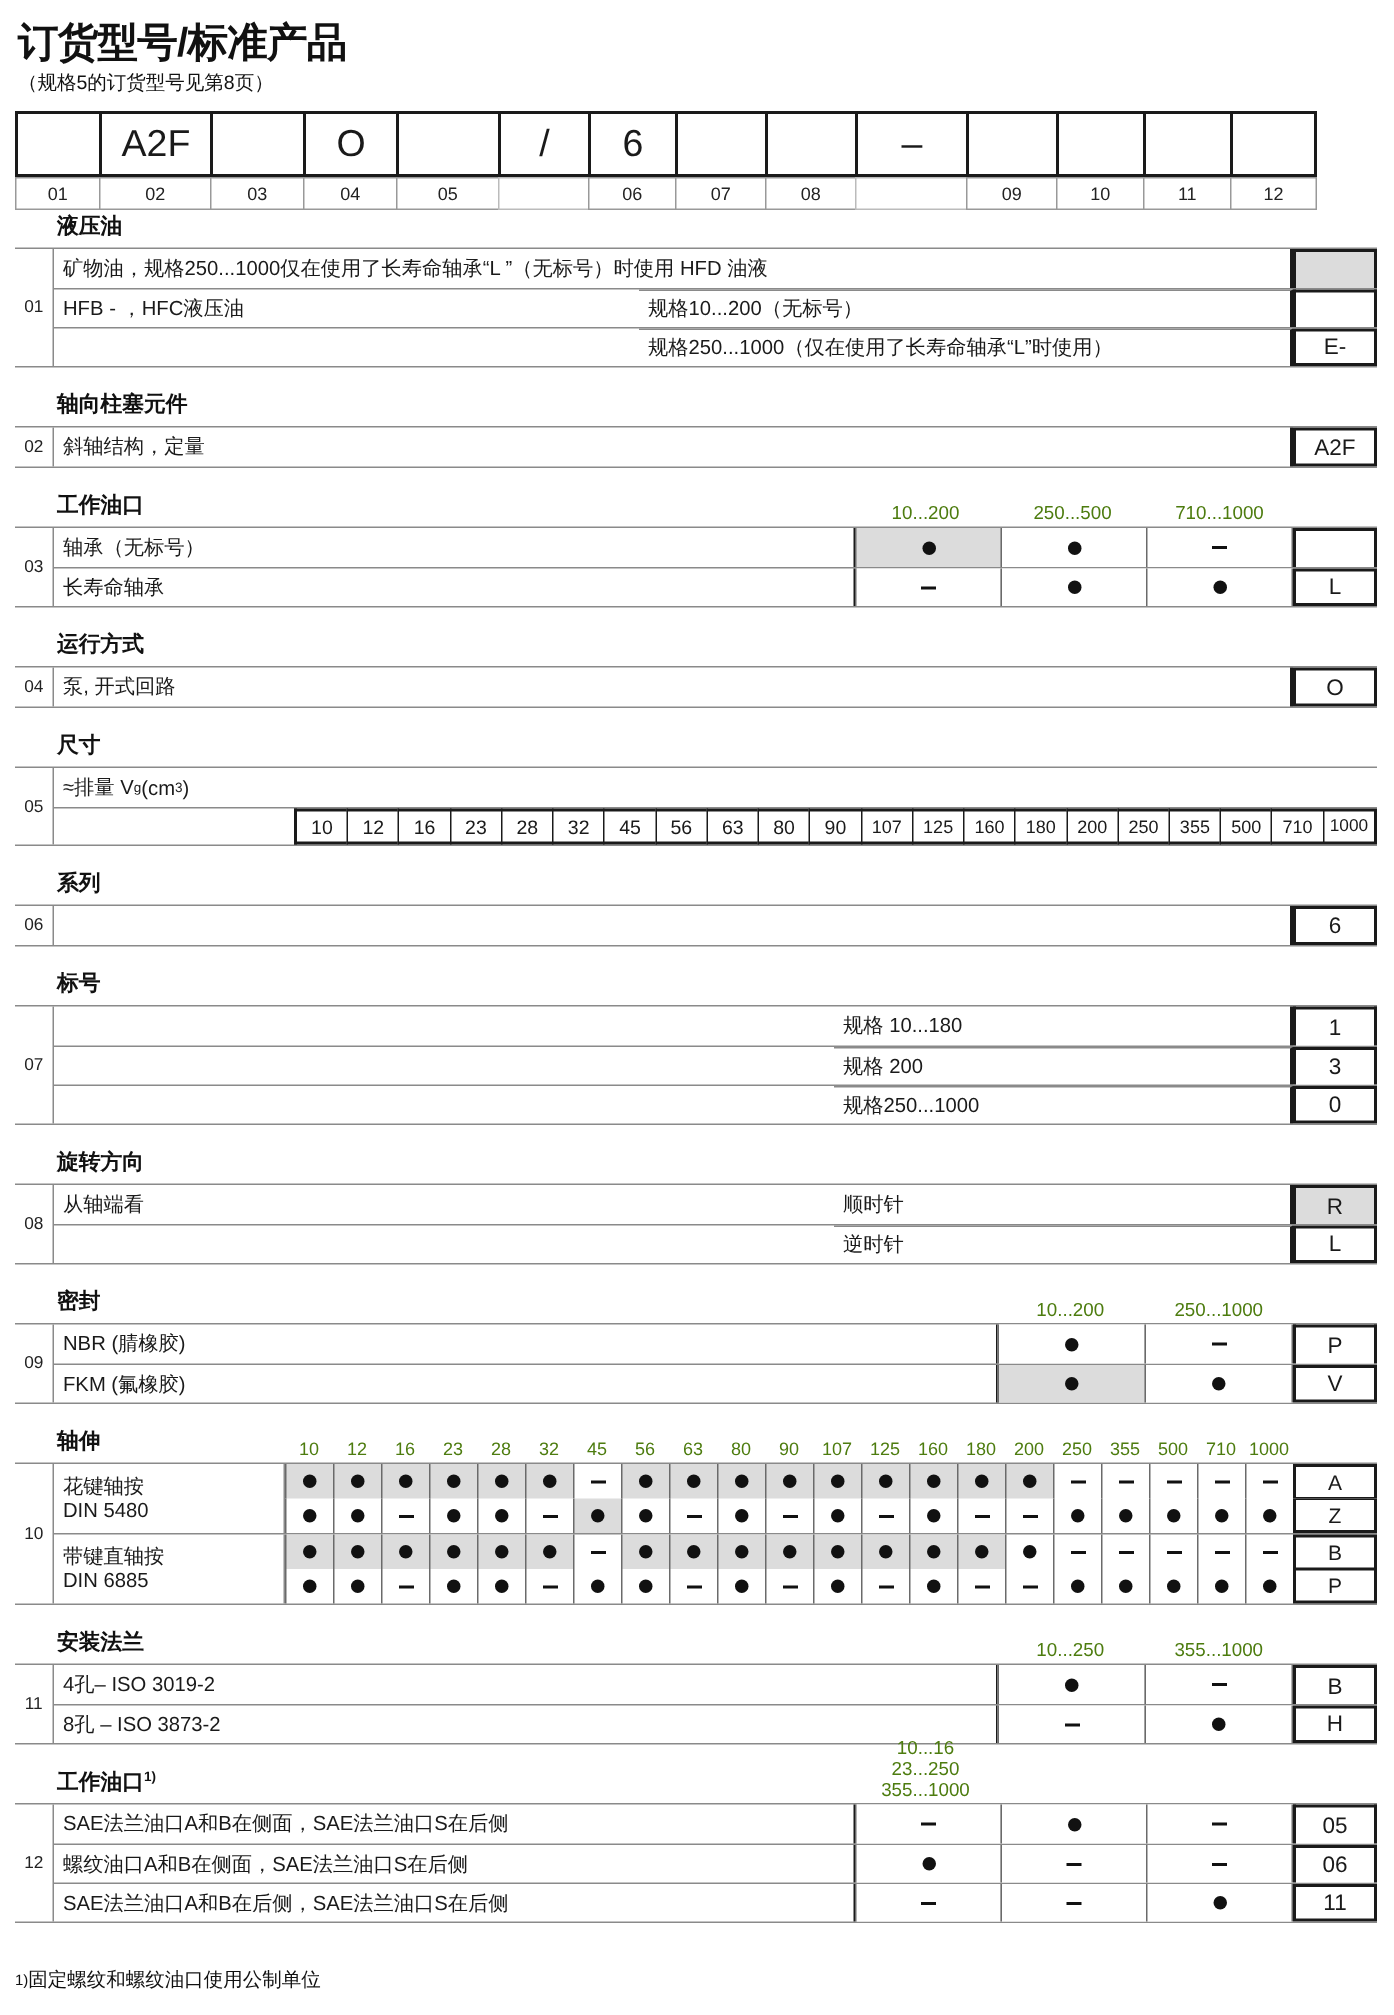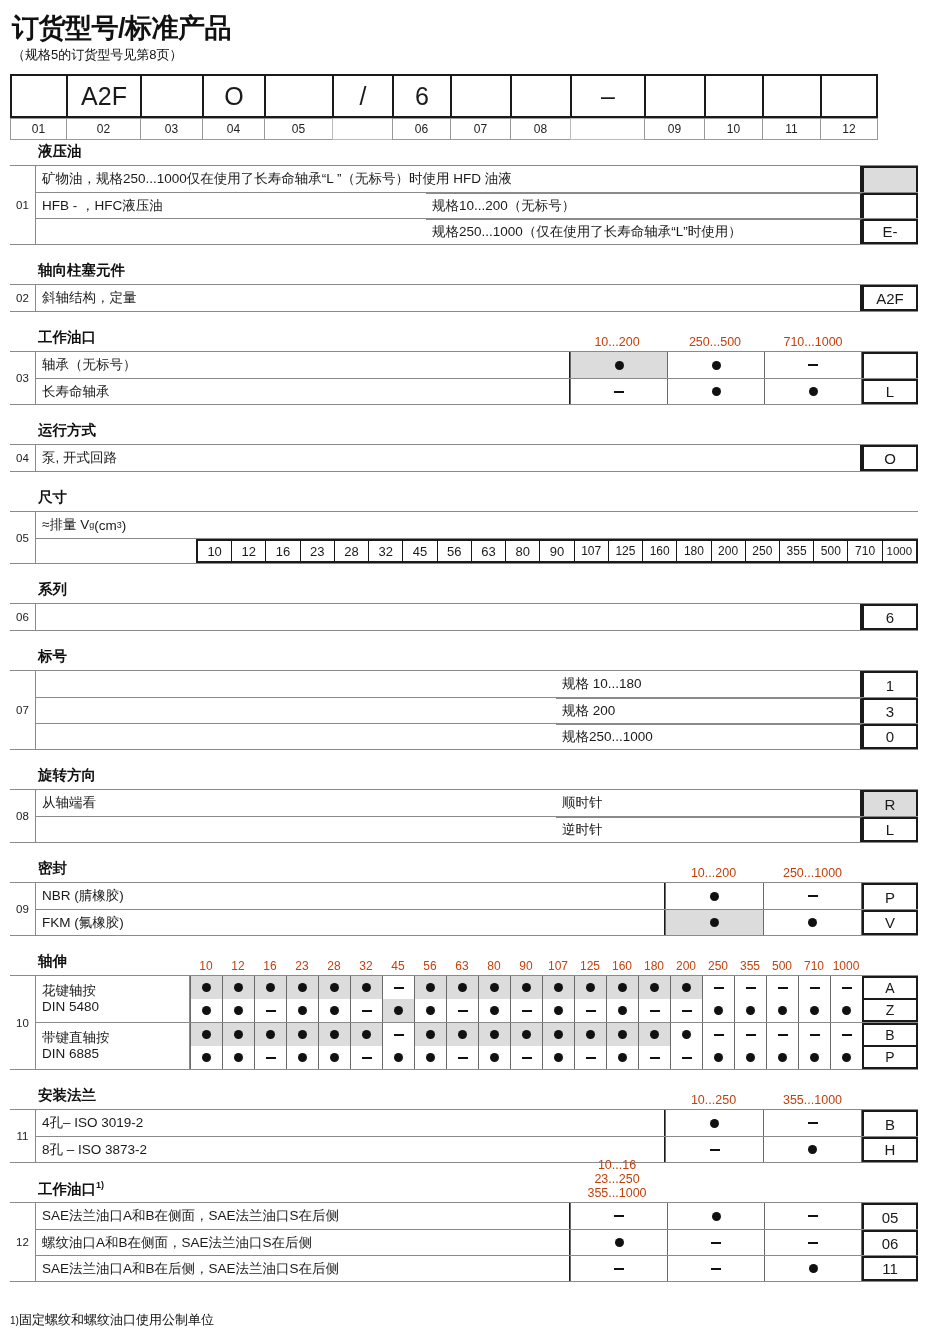--- a/index.html
+++ b/index.html
@@ -72,21 +72,21 @@
     position: relative;
   }
   .sec-title {
     font-size: 14.5px; font-weight: bold; color: #111;
     line-height: 1;
     padding-bottom: 2px;
   }
   .colhead {
     position: absolute; bottom: 2px;
     display: flex;
-    font-size: 12.5px; font-weight: normal; color: #c2410c;
+    font-size: 12.5px; font-weight: normal; color: #4d7c0f;
   }
   .colhead span {
     text-align: center;
   }
 
   .sec-body {
     display: flex;
     border-top: 1px solid #8a8a8a;
     border-bottom: 1px solid #8a8a8a;
   }

